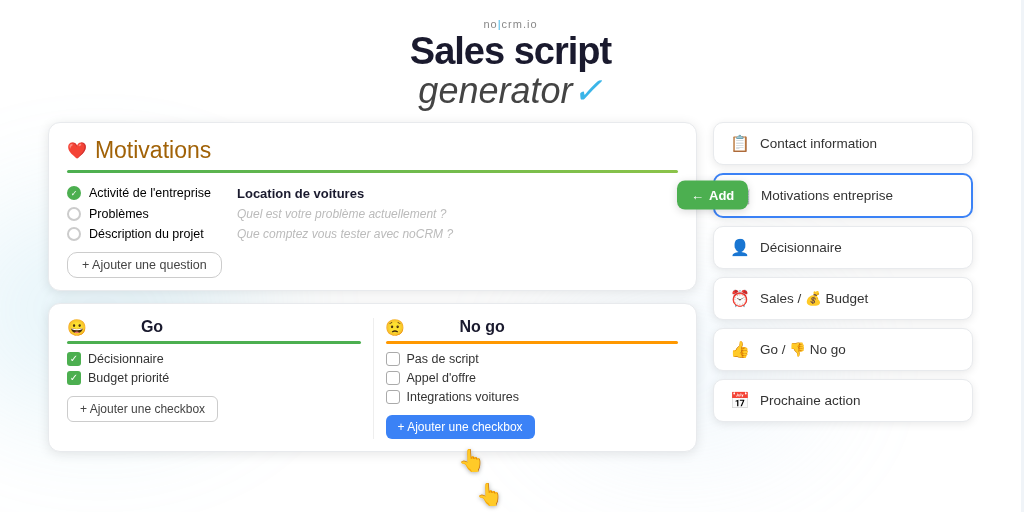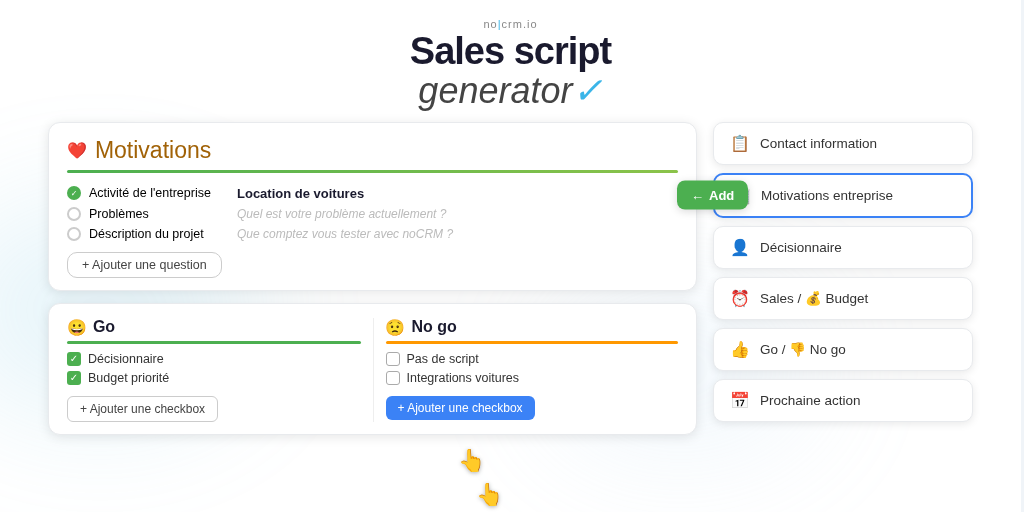--- a/index.html
+++ b/index.html
@@ -180,20 +180,21 @@
     .section-header {
       display: flex;
       align-items: center;
       gap: 6px;
       margin-bottom: 4px;
     }
     .section-title {
       font-size: 16px;
       font-weight: 700;
       color: #1a1a2e;
+      margin-left: 48px;
     }
     .section-divider-green {
       height: 3px;
       background: #4CAF50;
       border-radius: 2px;
       margin-bottom: 8px;
     }
     .section-divider-orange {
       height: 3px;
       background: #FF9800;
@@ -396,20 +397,24 @@
               <span class="section-title">No go</span>
             </div>
             <div class="section-divider-orange"></div>
 
             <div class="checkbox-row">
               <div class="checkbox-empty"></div>
               <span>Pas de script</span>
             </div>
             <div class="checkbox-row">
               <div class="checkbox-empty"></div>
+              <span>Appel d'offre</span>
+            </div>
+            <div class="checkbox-row">
+              <div class="checkbox-empty"></div>
               <span>Integrations voitures</span>
             </div>
 
             <button class="add-checkbox-btn add-checkbox-btn-blue">
               <span>+ Ajouter une checkbox</span>
             </button>
           </div>
         </div>
       </div>
     </div>

